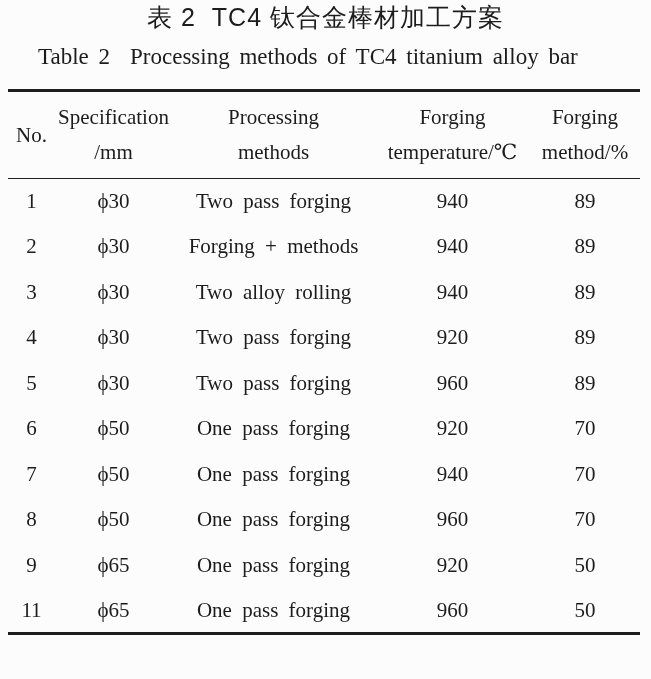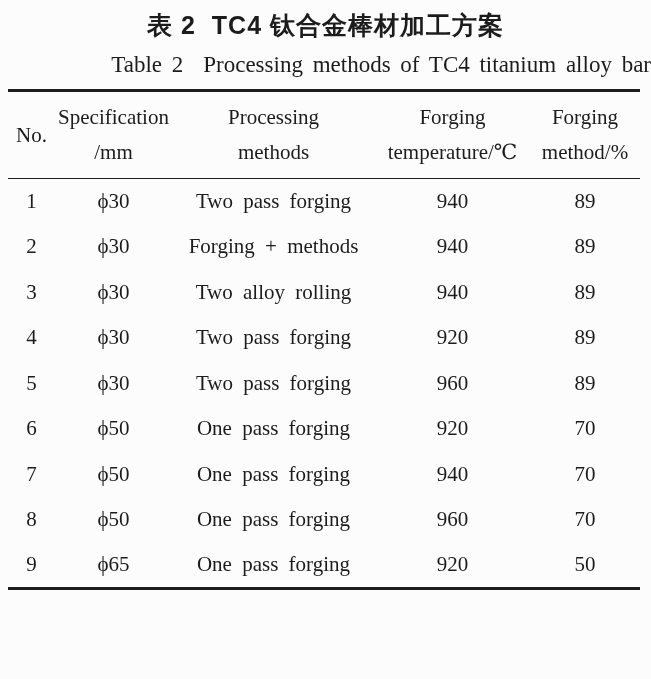--- a/index.html
+++ b/index.html
@@ -8,40 +8,41 @@
     background: #fcfcfc;
     color: #1c1c1c;
     font-family: "Liberation Serif", "DejaVu Serif", serif;
   }
   .page {
     position: relative;
     width: 651px; height: 679px;
     overflow: hidden;
   }
   .title-zh {
-    padding-top: 9px;
+    padding-top: 1px;
     text-align: center;
     font-family: "Liberation Sans", "DejaVu Sans", sans-serif;
-    font-weight: 700;
+    font-weight: 400;
     font-size: 25px;
     letter-spacing: 1px;
   }
   .title-zh .label { margin-right: 16px; }
   .title-en {
     margin-top: 10px;
-    text-align: right;
+    text-align: left;
     font-size: 23px;
     word-spacing: 4px;
+    padding-left: 38px;
   }
   .title-en .label { margin-right: 20px; }
   table.data-table {
     table-layout: fixed;
     border-collapse: collapse;
     width: 632px;
-    margin: 11px 0 0 8px;
+    margin: 19px 0 0 8px;
     border-top: 3.5px solid #1e1e1e;
     border-bottom: 3.5px solid #1e1e1e;
   }
   col.c0 { width: 47px; }
   col.c1 { width: 117px; }
   col.c2 { width: 203px; }
   col.c3 { width: 155px; }
   col.c4 { width: 110px; }
   thead tr {
     height: 88px;
@@ -164,16 +165,23 @@
         <td>960</td>
         <td>70</td>
       </tr>
       <tr>
         <td>9</td>
         <td>ϕ65</td>
         <td>One pass forging</td>
         <td>920</td>
         <td>50</td>
       </tr>
+      <tr>
+        <td>11</td>
+        <td>ϕ65</td>
+        <td>One pass forging</td>
+        <td>960</td>
+        <td>50</td>
+      </tr>
     </tbody>
   </table>
 
 </div>
 
 </body></html>

